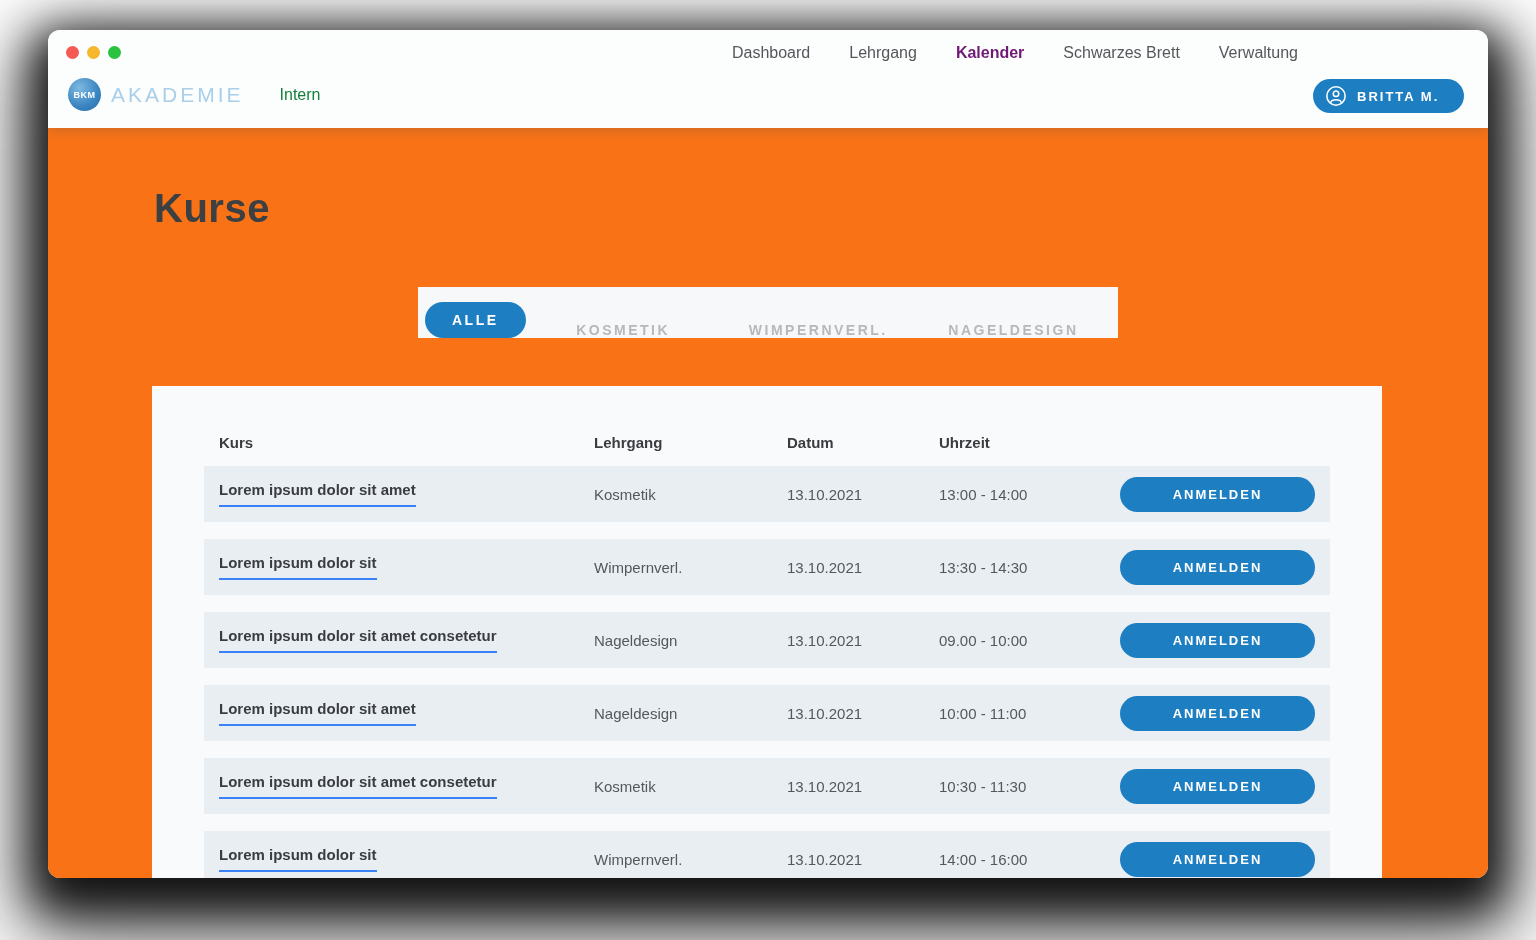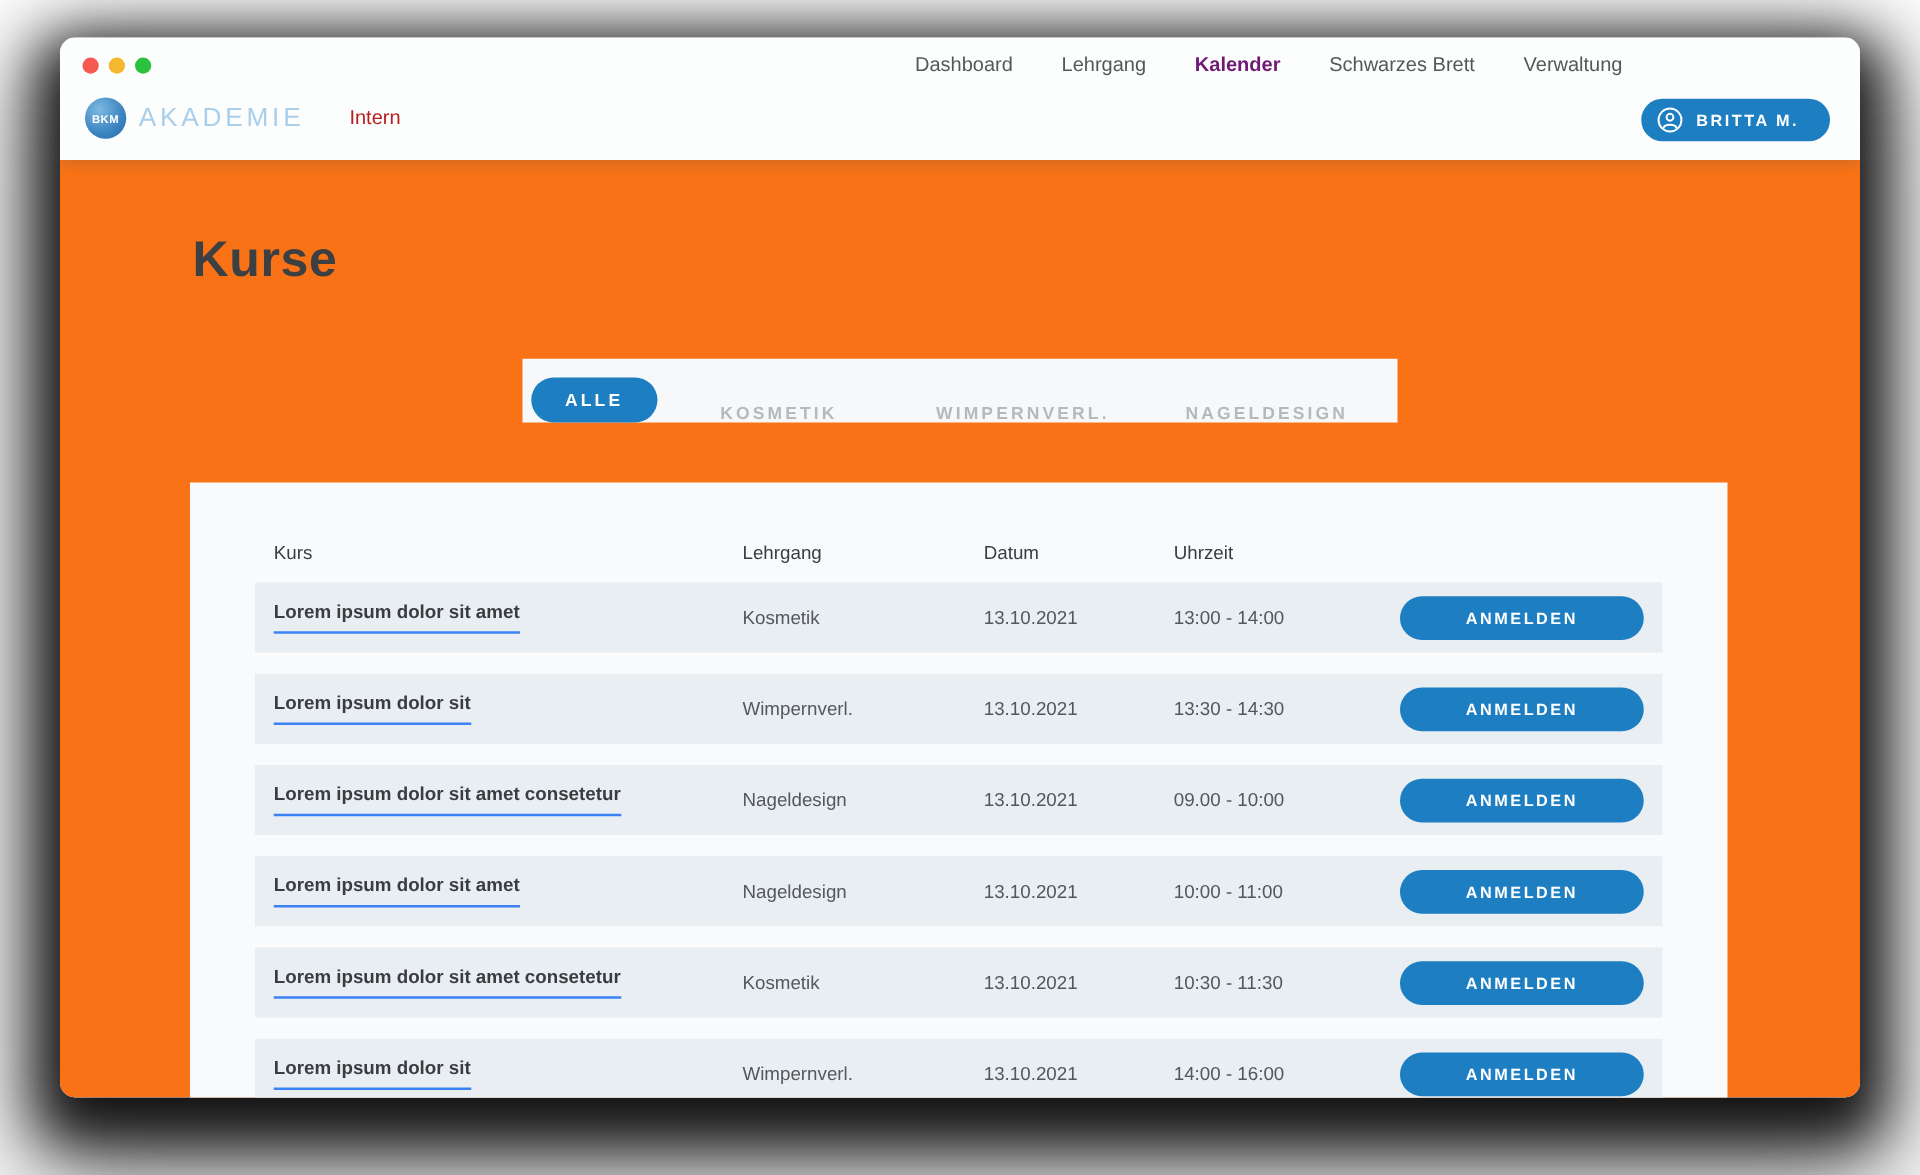--- a/index.html
+++ b/index.html
@@ -22,21 +22,21 @@
   .traffic-lights span { width: 13px; height: 13px; border-radius: 50%; display: block; }
 
   .brand { position: absolute; left: 20px; top: 48px; display: flex; align-items: center; cursor: pointer; }
   .brand-badge {
     width: 33px; height: 33px; border-radius: 50%;
     background: radial-gradient(circle at 35% 30%, #7db9e2, #3a84c0 60%, #2a6da8);
     color: #fff; font-size: 9px; font-weight: bold; letter-spacing: 0.5px;
     display: flex; align-items: center; justify-content: center;
   }
   .brand-title { margin-left: 10px; font-size: 21px; letter-spacing: 3px; color: #a9cfea; font-weight: 400; }
-  .brand-sub { margin-left: 36px; font-size: 16px; color: #b91c1c; font-weight: 500; }
+  .brand-sub { margin-left: 36px; font-size: 16px; color: #15803d; font-weight: 500; }
 
   .main-nav { position: absolute; right: 190px; top: 0; height: 126px; display: flex; gap: 39px; }
   .nav-item { font-size: 16px; color: #55585b; cursor: pointer; white-space: nowrap; padding-top: 14px; }
   .nav-item.active { font-weight: bold; color: #701a75; }
 
   .user-pill {
     position: absolute; right: 24px; top: 49px; height: 34px; min-width: 151px;
     border-radius: 17px; display: flex; align-items: center; gap: 10px;
     padding: 0 18px 0 12px; cursor: pointer; border: none;
   }
@@ -68,21 +68,21 @@
   .card {
     position: absolute; left: 104px; top: 258px; width: 1230px; height: 600px;
     background: #f9fafb; padding: 44px 52px 0;
   }
 
   .grid-row {
     display: grid; grid-template-columns: 375px 193px 152px 1fr 200px;
     align-items: center; padding: 0 15px;
   }
   .table-head { height: 24px; margin-bottom: 12px; }
-  .table-head .col { font-size: 15px; font-weight: normal; color: #3a3d40; }
+  .table-head .col { font-size: 15px; font-weight: bold; color: #3a3d40; }
 
   .table-row { height: 56px; background: #e9eef3; margin-bottom: 17px; }
   .cell { font-size: 15px; color: #54585b; }
   .kurs-link {
     display: inline-block; font-size: 15px; font-weight: bold; color: #3a3d40;
     padding-bottom: 7px; border-bottom: 2px solid #3b82f6; cursor: pointer; text-decoration: none;
     justify-self: start;
   }
   .action-cell { display: flex; justify-content: flex-end; }
   .action-btn {

